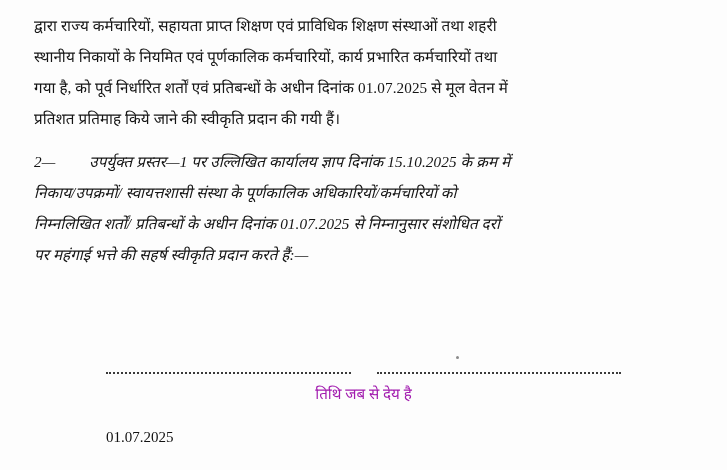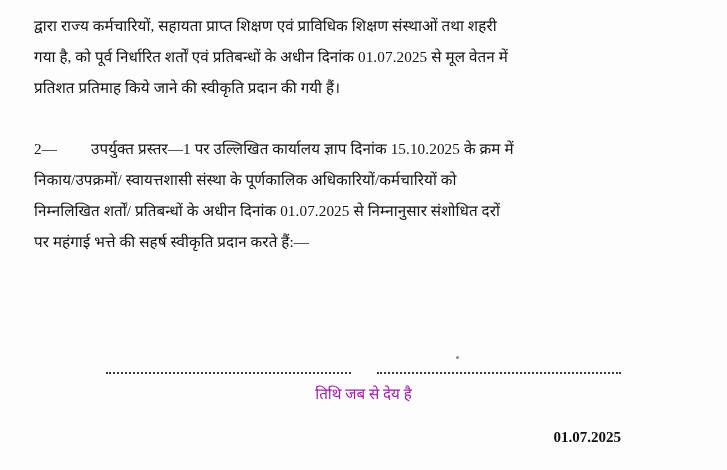--- a/index.html
+++ b/index.html
@@ -28,21 +28,22 @@
     line-height: 31px;
     text-align: justify;
     text-justify: inter-word;
     color: #141414;
     letter-spacing: 0.1px;
   }
   .para-1 {
     margin-top: 2px;
   }
   .para-2 {
-    margin-top: 30px;
+    margin-top: 12px;
+    font-style: italic;
   }
   .para-2 .lead {
     display: inline-block;
   }
   .indent-gap {
     display: inline-block;
     width: 34px;
   }
   .line {
     display: block;
@@ -78,42 +79,42 @@
     color: #a21caf;
   }
   .value-row {
     display: flex;
     padding: 0 72px 0 72px;
     gap: 26px;
     margin-top: 26px;
   }
   .value-cell {
     flex: 1;
-    text-align: right;
+    text-align: left;
     font-size: 15px;
     color: #111111;
-    font-weight: bold;
   }
   .tiny-mark {
     position: absolute;
     left: 456px;
     top: 356px;
     width: 3px;
     height: 3px;
     background: #8a8a8a;
     border-radius: 50%;
   }
 </style>
 </head>
 <body>
 
 <div class="page">
 
   <div class="para para-1">
     <span class="line">द्वारा राज्य कर्मचारियों, सहायता प्राप्त शिक्षण एवं प्राविधिक शिक्षण संस्थाओं तथा शहरी</span>
+    <span class="line">स्थानीय निकायों के नियमित एवं पूर्णकालिक कर्मचारियों, कार्य प्रभारित कर्मचारियों तथा</span>
     <span class="line">गया है, को पूर्व निर्धारित शर्तों एवं प्रतिबन्धों के अधीन दिनांक 01.07.2025 से मूल वेतन में</span>
     <span class="line">प्रतिशत प्रतिमाह किये जाने की स्वीकृति प्रदान की गयी हैं।</span>
   </div>
 
   <div class="para para-2">
     <span class="line"><span class="lead">2—</span><span class="indent-gap"></span><span>उपर्युक्त प्रस्तर—1 पर उल्लिखित कार्यालय ज्ञाप दिनांक 15.10.2025 के क्रम में</span></span>
     <span class="line">निकाय/उपक्रमों/ स्वायत्तशासी संस्था के पूर्णकालिक अधिकारियों/कर्मचारियों को</span>
     <span class="line">निम्नलिखित शर्तों/ प्रतिबन्धों के अधीन दिनांक 01.07.2025 से निम्नानुसार संशोधित दरों</span>
     <span class="line">पर महंगाई भत्ते की सहर्ष स्वीकृति प्रदान करते हैं:—</span>
   </div>

